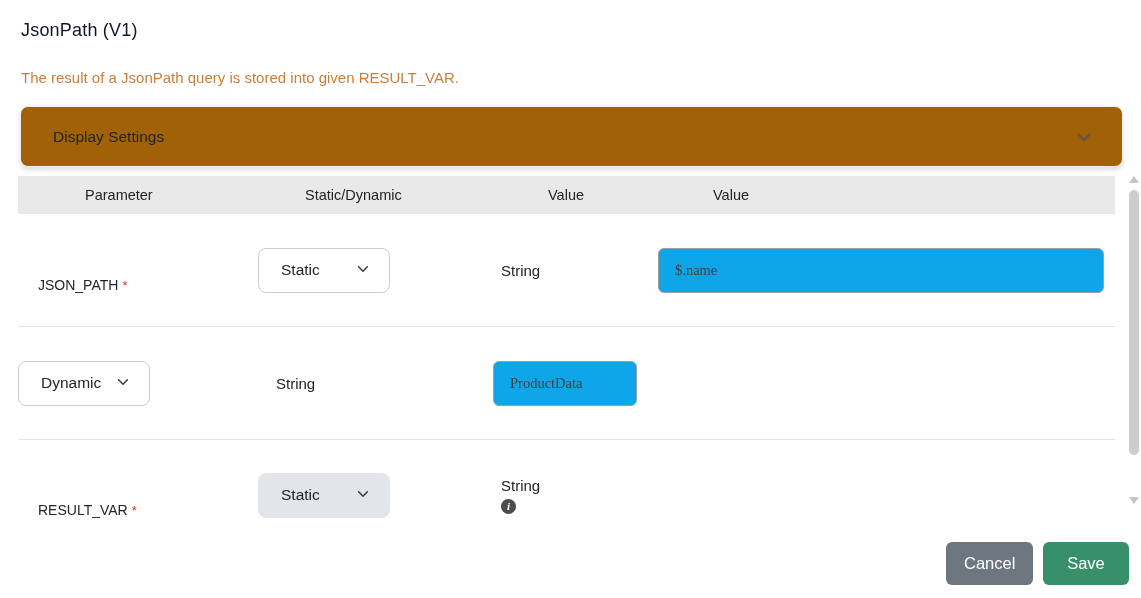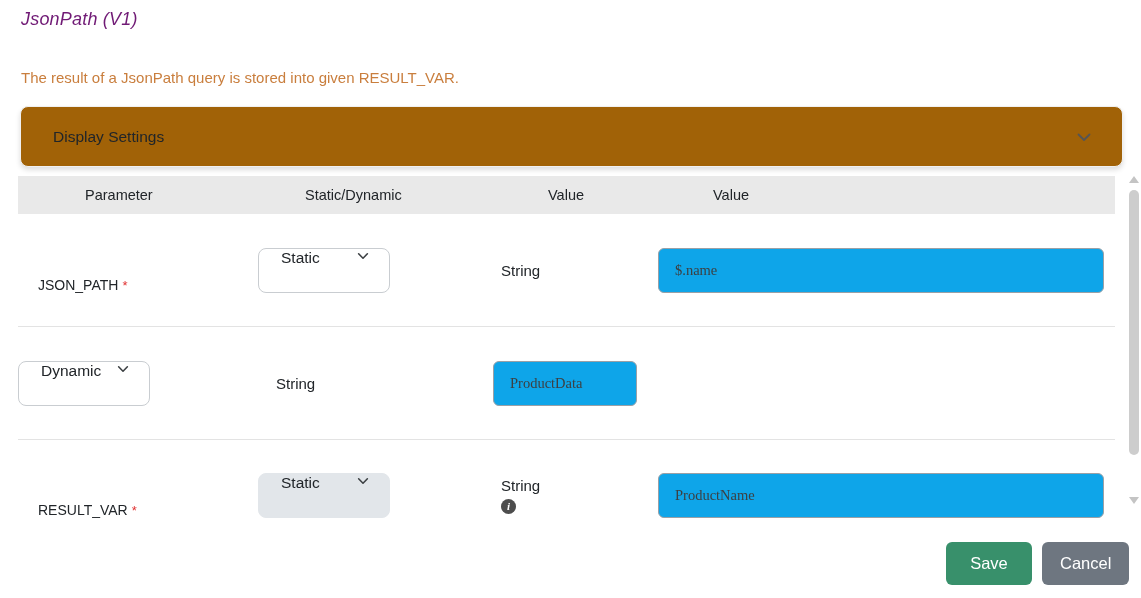--- a/index.html
+++ b/index.html
@@ -1,21 +1,21 @@
 <!DOCTYPE html>
 <html><head>
 <meta charset="utf-8">
 <style>
   * { margin: 0; padding: 0; box-sizing: border-box; }
   html, body { width: 1141px; height: 598px; background: #ffffff; overflow: hidden;
     font-family: "Liberation Sans", sans-serif; }
 
   .page-title {
-    position: absolute; left: 21px; top: 9px;
-    font-size: 18px; color: #701a75; letter-spacing: 0.2px; font-style: italic;
+    position: absolute; left: 21px; top: 20px;
+    font-size: 18px; color: #0f172a; letter-spacing: 0.2px;
   }
   .description {
     position: absolute; left: 21px; top: 69px;
     font-size: 15px; color: #c97e3d;
   }
 
   
   .panel {
     position: absolute; left: 20px; top: 106px; width: 1103px; height: 61px;
     background: #a16207; border: 1px solid #f0f0f0; border-radius: 8px;
@@ -39,21 +39,21 @@
   .th-1 { padding-left: 20px; }
   .th-3, .th-4 { padding-left: 18px; }
 
   .trow { height: 113px; border-bottom: 1px solid #e3e3e3; }
   .trow.last { border-bottom: none; height: 110px; }
   .param-cell { padding-left: 20px; font-size: 14px; color: #212529; margin-top: 30px; }
   .req { color: #e03131; margin-left: 4px; font-size: 13px; }
 
   .select {
     width: 132px; height: 45px; border: 1px solid #c9cdd1; border-radius: 8px;
-    background: #fff; display: flex; 
+    background: #fff; display: flex; align-items: center;
     justify-content: space-between; padding: 0 17px 0 22px;
     font-size: 15.5px; color: #212529; cursor: pointer;
   }
   .select.filled { background: #e2e6ea; border-color: #e2e6ea; }
 
   .type-cell { padding-left: 18px; font-size: 15px; color: #212529; }
   .info-icon {
     margin-top: 5px; width: 15px; height: 15px; border-radius: 50%;
     background: #4d4d4d; color: #fff; font-size: 11px; line-height: 15px;
     text-align: center; font-family: "Liberation Serif", serif;
@@ -158,28 +158,25 @@
           <svg width="14" height="14" viewBox="0 0 16 16">
               <path d="M3 5.5 L8 10.5 L13 5.5" fill="none" stroke="#3c4043" stroke-width="1.8" stroke-linecap="round" stroke-linejoin="round"></path>
             </svg>
         </span>
       </div>
     </div>
     <div class="type-cell">
       <span>String</span>
       <span class="info-icon">i</span>
     </div>
-    <div class="value-cell">
-      <input class="value-input" type="text" value="ProductName" style="">
-    </div>
   </div>
 </div>
 
 <div class="sb-track">
   <div class="sb-arrow sb-up"></div>
   <div class="sb-thumb"></div>
   <div class="sb-arrow sb-down"></div>
 </div>
 
 <div class="footer">
+  <button class="btn btn-cancel">Cancel</button>
   <button class="btn btn-save">Save</button>
-  <button class="btn btn-cancel">Cancel</button>
 </div>
 
 </body></html>

